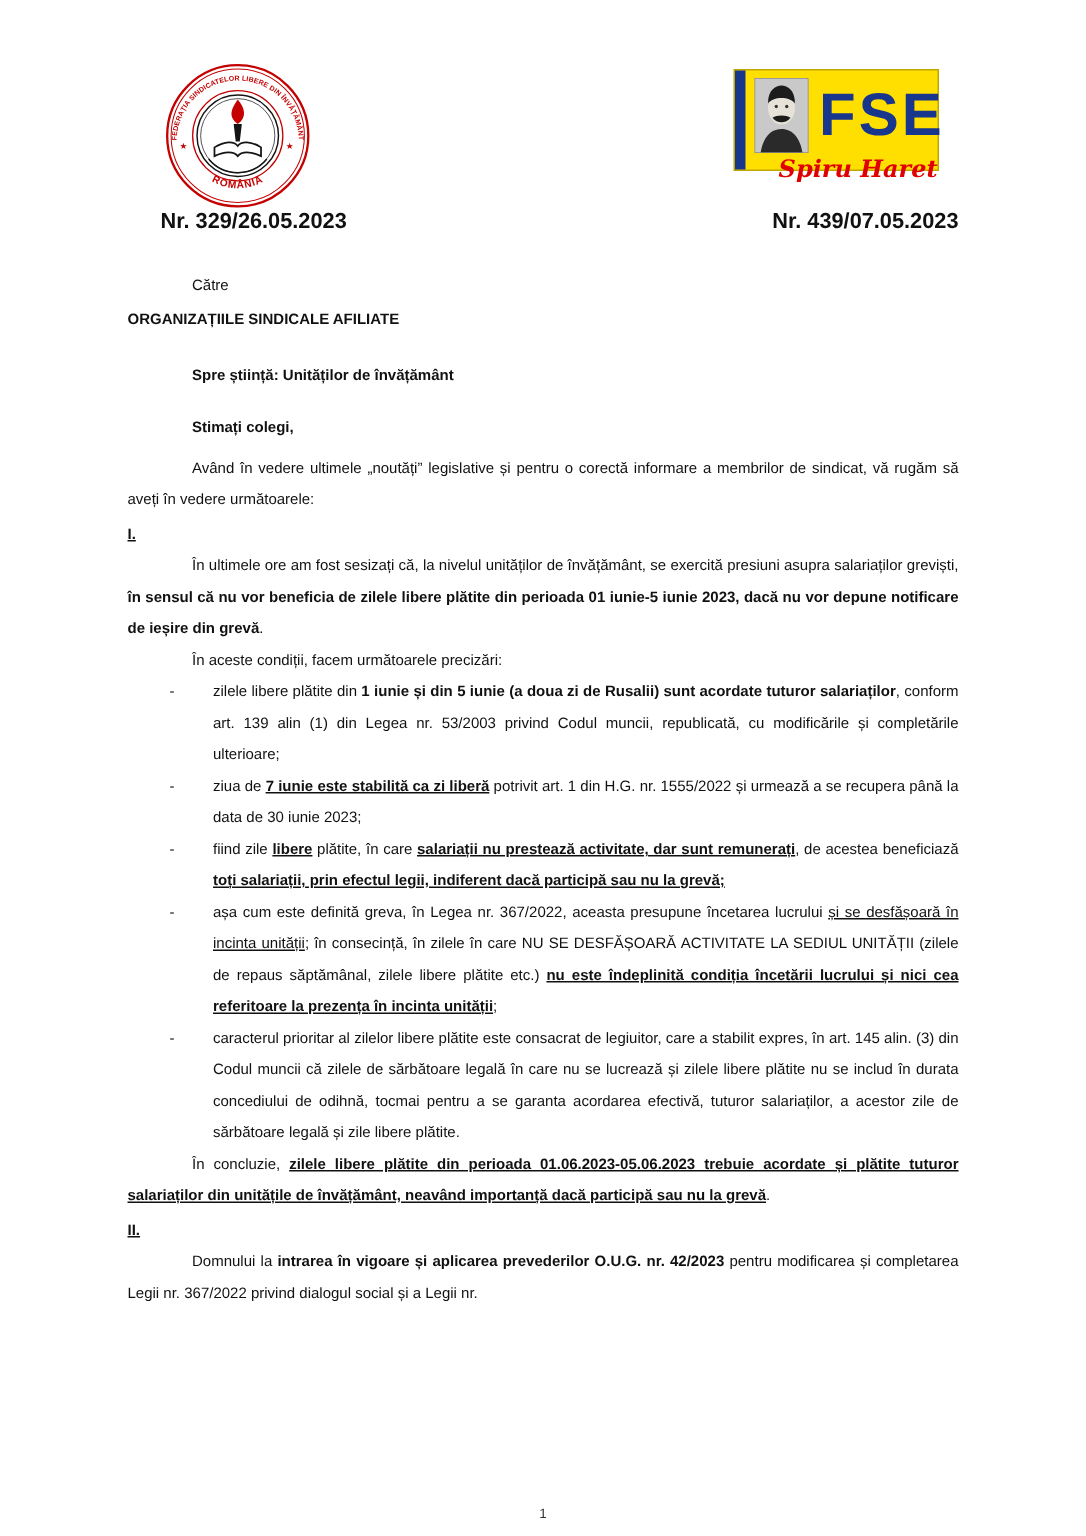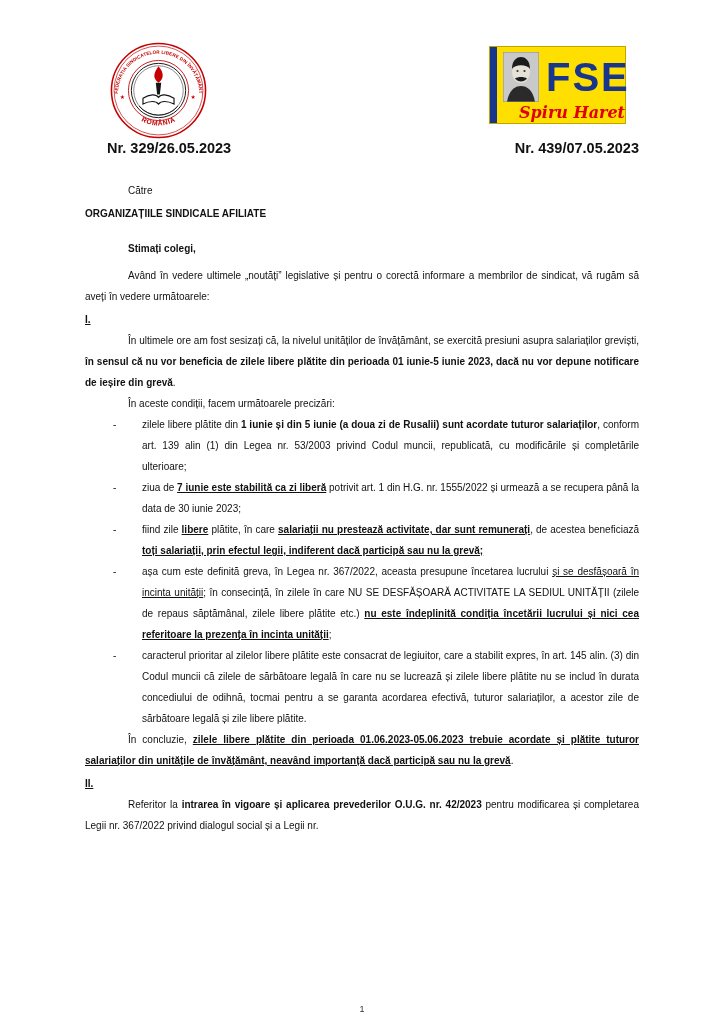--- a/index.html
+++ b/index.html
@@ -13,21 +13,21 @@
     overflow:hidden;
   }
   .page { position:absolute; inset:0; }
 
   
   .header { position:relative; height:176px; }
   .seal { position:absolute; left:110px; top:42px; width:97px; height:97px; }
   .seal svg { width:100%; height:100%; display:block; }
 
   .fse {
-    position:absolute; left:489px; top:46px; width:137px; height:78px;
+    position:absolute; left:489px; top:46px; width:137px; height:68px;
     background:var(--fse-yellow, #ffdf00);
     border:1px solid rgba(0,0,0,0.25);
     display:flex; flex-direction:column;
   }
   .fse-stripe { position:absolute; left:0; top:0; bottom:0; width:7px; background:var(--fse-blue, #17368c); }
   .fse-top { display:flex; align-items:center; gap:7px; padding:5px 4px 0 13px; }
   .fse-portrait { width:36px; height:50px; flex:0 0 36px; }
   .fse-acronym {
     font-size:40px; font-weight:bold; line-height:1;
     color:var(--fse-blue, #17368c); letter-spacing:2px;
@@ -124,20 +124,21 @@
     <div class="numbers">
       <span>Nr. 329/26.05.2023</span>
       <span>Nr. 439/07.05.2023</span>
     </div>
   </div>
 
   <div class="content">
 
     <p class="indent mt4"><span>Către</span></p>
     <p class="center mt2"><span class="b">ORGANIZAȚIILE SINDICALE AFILIATE</span></p>
+    <p class="indent mt16"><span class="b">Spre știință: Unităților de învățământ</span></p>
     <p class="indent mt14"><span class="b">Stimați colegi,</span></p>
 
     <p class="indent mt6"><span>Având în vedere ultimele „noutăți” legislative și pentru o corectă informare a membrilor de sindicat, vă rugăm să aveți în vedere următoarele:</span></p>
 
     <p class="center mt2"><span class="b u">I.</span></p>
 
     <p class="indent"><span>În ultimele ore am fost sesizați că, la nivelul unităților de învățământ, se exercită presiuni asupra salariaților greviști, </span><span class="b">în sensul că nu vor beneficia de zilele libere plătite din perioada 01 iunie-5 iunie 2023, dacă nu vor depune notificare de ieșire din grevă</span><span>.</span></p>
     <p class="indent"><span>În aceste condiții, facem următoarele precizări:</span></p>
 
     <div class="li">
@@ -158,20 +159,20 @@
     </div>
     <div class="li">
       <span class="li-dash">-</span>
       <p class="li-text"><span>caracterul prioritar al zilelor libere plătite este consacrat de legiuitor, care a stabilit expres, în art. 145 alin. (3) din Codul muncii că zilele de sărbătoare legală în care nu se lucrează și zilele libere plătite nu se includ în durata concediului de odihnă, tocmai pentru a se garanta acordarea efectivă, tuturor salariaților, a acestor zile de sărbătoare legală și zile libere plătite.</span></p>
     </div>
 
     <p class="indent"><span>În concluzie, </span><span class="b u">zilele libere plătite din perioada 01.06.2023-05.06.2023 trebuie acordate și plătite tuturor salariaților din unitățile de învățământ, neavând importanță dacă participă sau nu la grevă</span><span>.</span></p>
 
     <p class="center mt2"><span class="b u">II.</span></p>
 
-    <p class="indent"><span>Referitor la </span><span class="b">intrarea în vigoare și aplicarea prevederilor O.U.G. nr. 42/2023</span><span> pentru modificarea și completarea Legii nr. 367/2022 privind dialogul social și a Legii nr.</span></p>
+    <p class="indent"><span>Domnului la </span><span class="b">intrarea în vigoare și aplicarea prevederilor O.U.G. nr. 42/2023</span><span> pentru modificarea și completarea Legii nr. 367/2022 privind dialogul social și a Legii nr.</span></p>
   </div>
 
   <div class="footer">
     <span>1</span>
   </div>
 
 </div>
 
 </body></html>

